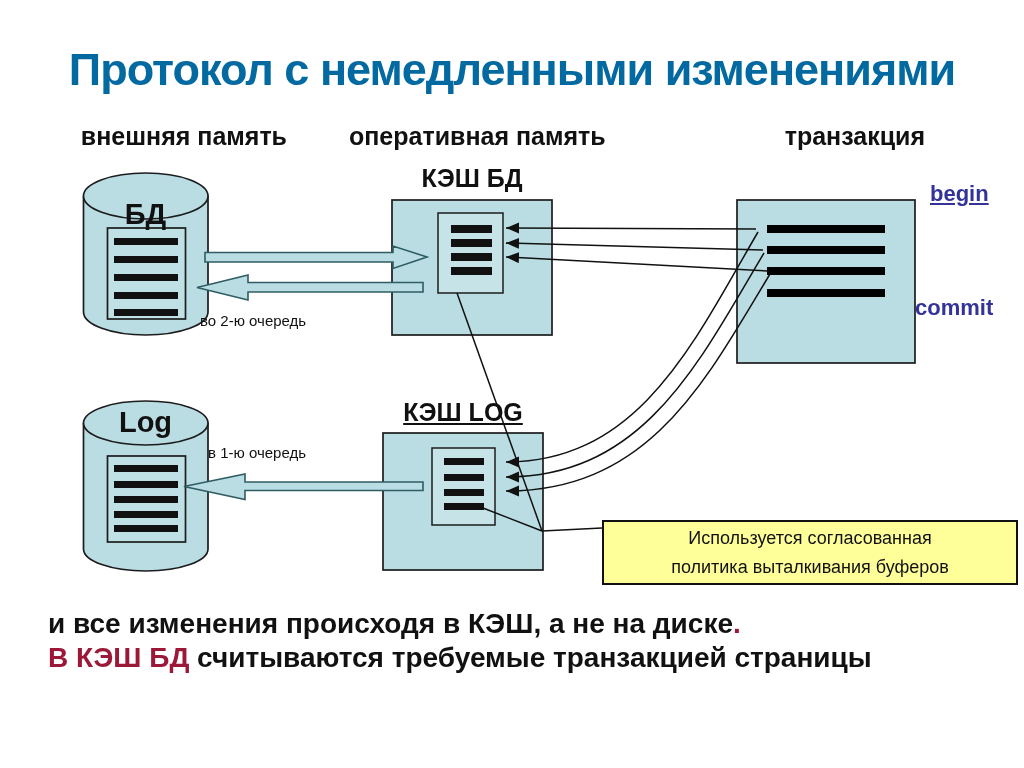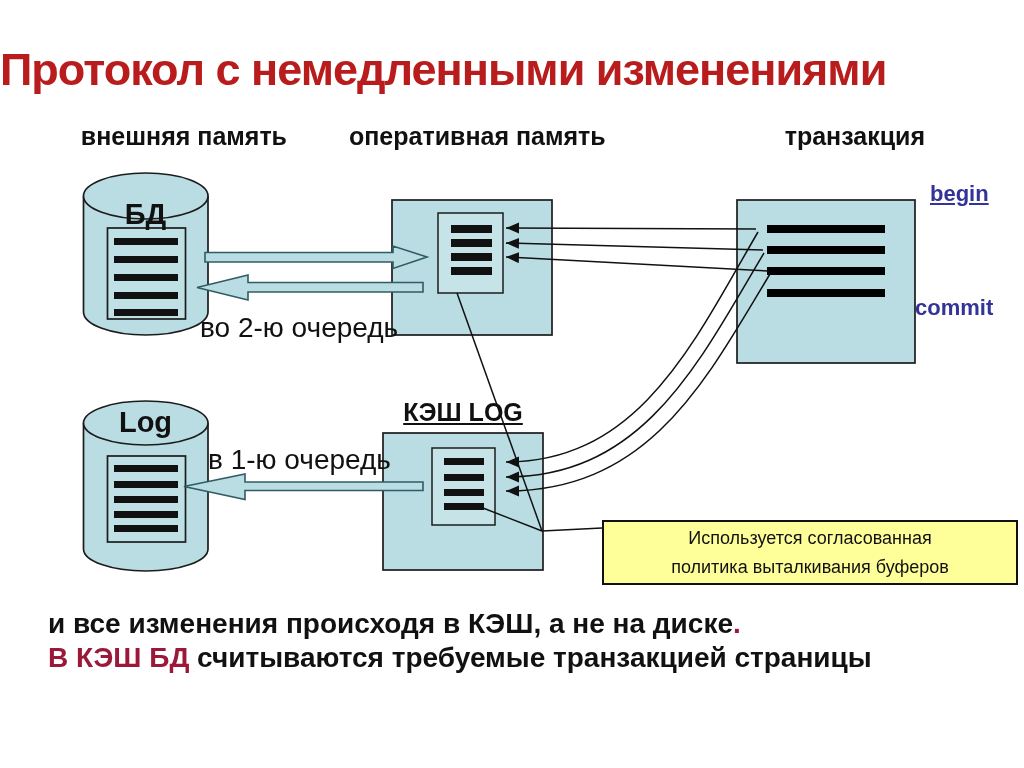--- a/index.html
+++ b/index.html
@@ -1,35 +1,35 @@
 <!DOCTYPE html>
 <html><head>
 <meta charset="utf-8">
 <style>
   html,body{margin:0;padding:0;background:#fff;}
   .stage{position:relative;width:1024px;height:768px;background:#ffffff;overflow:hidden;
          font-family:"Liberation Sans",sans-serif;}
   .stage svg{position:absolute;left:0;top:0;}
   .abs{position:absolute;white-space:nowrap;}
-  .title{left:0;top:44px;width:1024px;font-size:45px;font-weight:bold;
-         color:#b91c1c;letter-spacing:-1px;}
+  .title{left:0;top:44px;width:1024px;text-align:center;font-size:45px;font-weight:bold;
+         color:#0369a1;letter-spacing:-1px;}
   .colhead{font-size:25px;font-weight:bold;color:#111;text-align:right;top:122px;}
   .h-ext{left:67px;width:220px;}
   .h-ram{left:349px;width:240px;}
   .h-trx{left:705px;width:220px;}
   .cyl-label{font-size:29px;font-weight:bold;color:#111;text-align:center;width:125px;left:83px;}
   .db-label{top:171px;margin-top:27px;}
   .log-label{top:406px;text-align:center;}
   .cache-label{font-size:25px;font-weight:bold;color:#111;text-align:center;width:160px;}
   .dbcache-label{left:392px;top:164px;}
   .logcache-label{left:383px;top:398px;text-decoration:underline;}
   .blue{font-size:22px;font-weight:bold;color:#333399;}
   .begin{left:930px;top:181px;text-decoration:underline;}
   .commit{left:915px;top:295px;}
-  .order{font-size:28px;color:#111;}
+  .order{font-size:15px;color:#111;}
   .order2{left:200px;top:312px;}
   .order1{left:208px;top:444px;}
   .notebox{left:602px;top:520px;width:412px;height:59px;background:#ffff99;
            border:2px solid #111;text-align:center;font-size:18px;line-height:29px;
            color:#111;padding-top:2px;}
   .bottom{left:48px;top:607px;font-size:28px;font-weight:bold;color:#111;line-height:34px;
           white-space:normal;width:940px;}
   .maroon{color:#9c1839;}
 </style>
 </head>
@@ -127,20 +127,21 @@
 
   <div class="abs title">Протокол с немедленными изменениями</div>
 
   <div class="abs colhead h-ext">внешняя память</div>
   <div class="abs colhead h-ram">оперативная память</div>
   <div class="abs colhead h-trx">транзакция</div>
 
   <div class="abs cyl-label db-label">БД</div>
   <div class="abs cyl-label log-label">Log</div>
 
+  <div class="abs cache-label dbcache-label">КЭШ БД</div>
   <div class="abs cache-label logcache-label">КЭШ LOG</div>
 
   <div class="abs blue begin">begin</div>
   <div class="abs blue commit">commit</div>
 
   <div class="abs order order2">во 2-ю очередь</div>
   <div class="abs order order1">в 1-ю очередь</div>
 
   <div class="abs notebox">
     <div>Используется согласованная</div>

